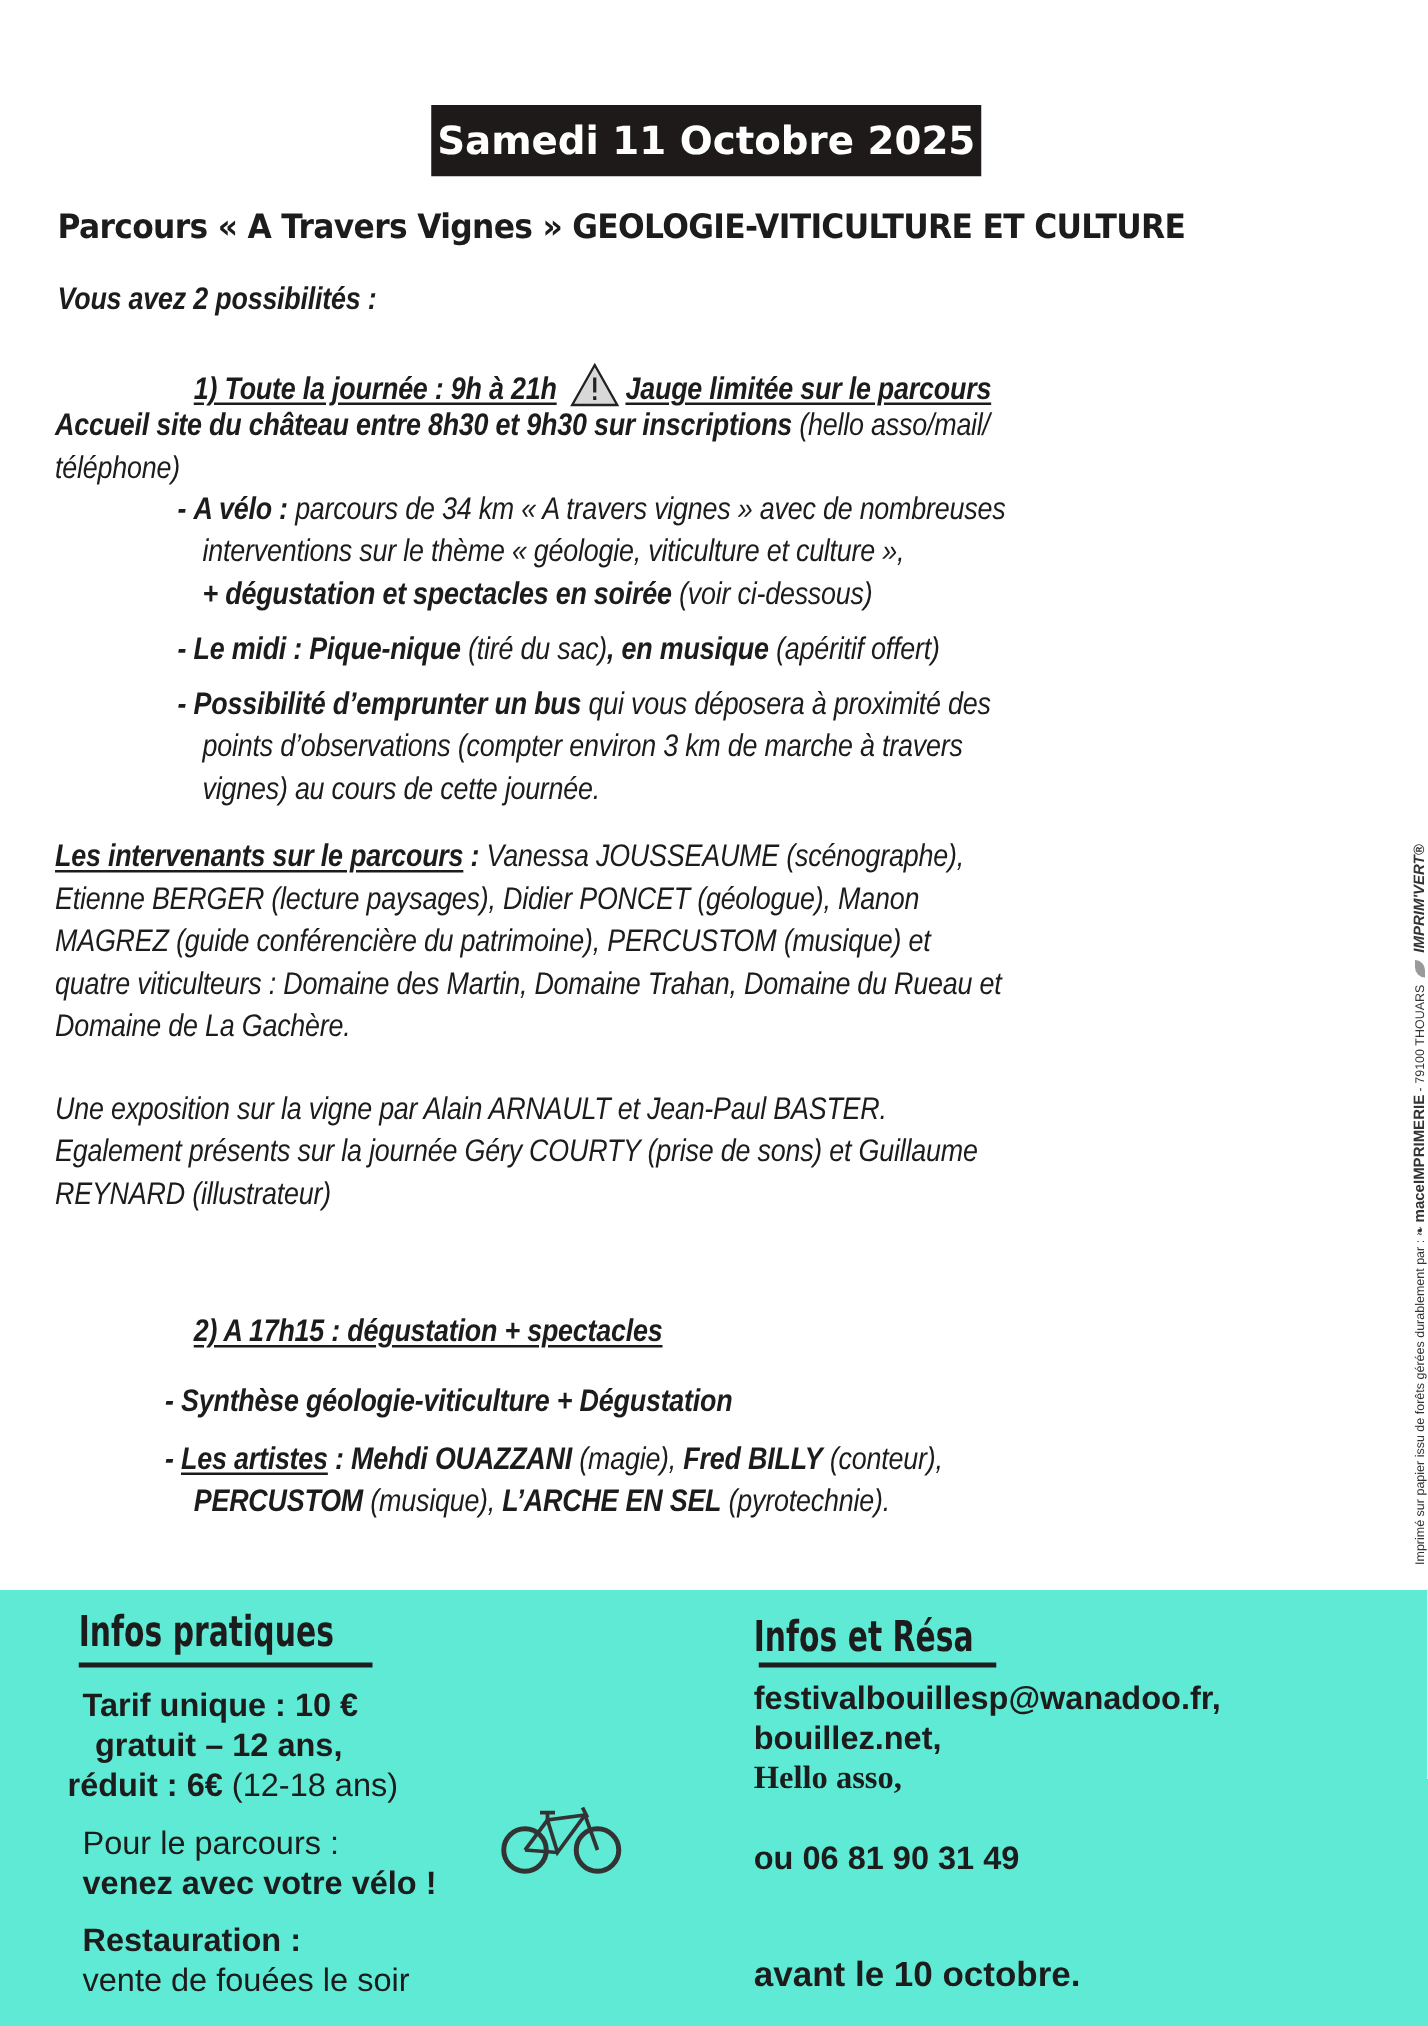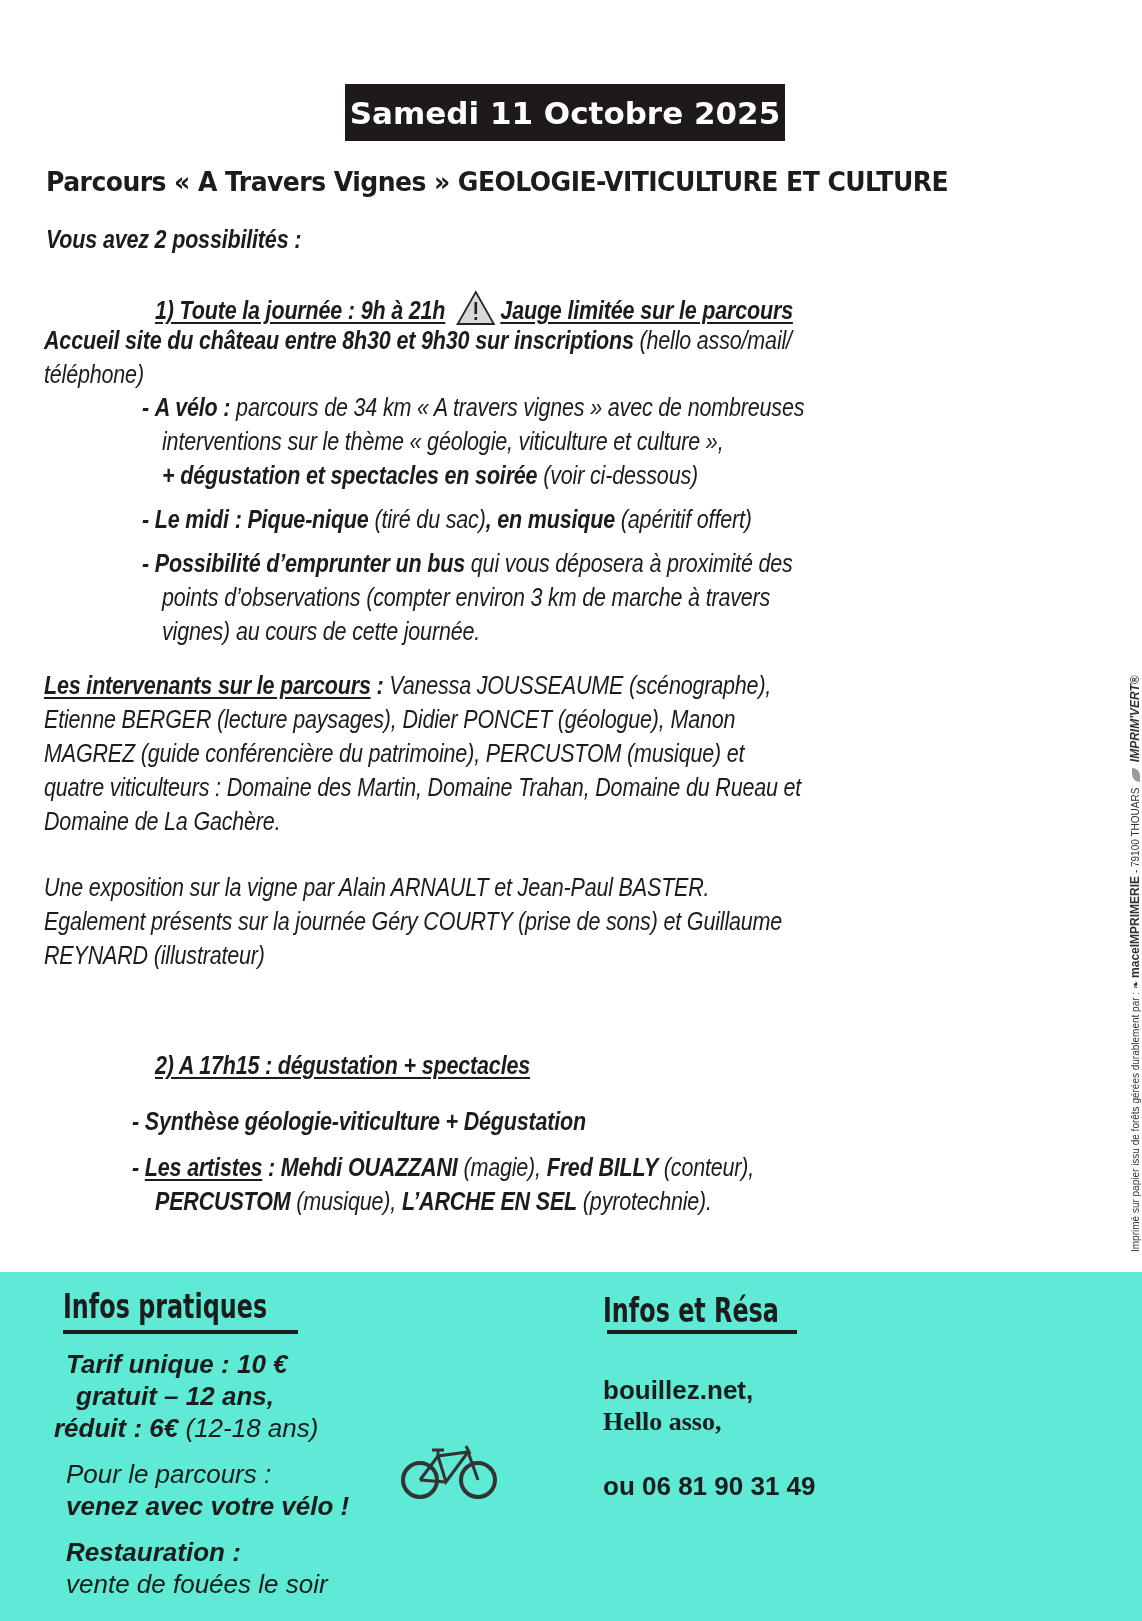--- a/index.html
+++ b/index.html
@@ -13,21 +13,21 @@
            letter-spacing:-0.6px; transform:scaleX(0.93); transform-origin:left; white-space:nowrap; }
   .t { position:absolute; font-size:25px; line-height:34px; font-style:italic; white-space:nowrap;
        transform:scaleX(0.86); transform-origin:left; letter-spacing:-0.2px; }
   .b { font-weight:bold; }
   .u { text-decoration:underline; text-underline-offset:3px; }
   .warn { display:inline-block; vertical-align:middle; margin:0 6px 0 12px; }
   .footer { left:0; top:1272px; width:1142px; height:437px; background:#5eead4; }
   .script-h { position:absolute; font-family:"DejaVu Sans Condensed","DejaVu Sans", sans-serif; font-weight:bold;
               font-size:34px; letter-spacing:0px; transform:scaleX(0.78); transform-origin:left; }
   .h-line { position:absolute; height:4px; background:#1e1e1e; }
-  .f { position:absolute; font-size:26px; line-height:32px; white-space:nowrap; font-style:italic; }
+  .f { position:absolute; font-size:26px; line-height:32px; white-space:nowrap; }
   .sidebar-text { position:absolute; left:1128px; top:1252px; transform:rotate(-90deg); transform-origin:left top;
                   font-size:10px; color:#333; white-space:nowrap; font-family:"Liberation Sans", sans-serif; }
   .sidebar-text .brand { font-weight:bold; font-size:12px; }
   .sidebar-text .leaf { display:inline-block; width:14px; height:8px; background:#9a9a9a; border-radius:8px 0 8px 0; vertical-align:middle; margin:0 3px; }
 </style>
 </head>
 <body>
 
 <div class="abs date-banner">
   <span>Samedi 11 Octobre 2025</span>
@@ -121,17 +121,19 @@
       <line x1="38" y1="8" x2="38" y2="14" stroke="#333" stroke-width="3"></line>
       <line x1="66" y1="4" x2="70" y2="12" stroke="#333" stroke-width="3"></line>
     </svg>
   </div>
   <div class="f b" style="left:66px; top:264px;">Restauration :</div>
   <div class="f" style="left:66px; top:296px;">vente de fouées le soir</div>
 
   <div class="script-h" style="left:603px; top:18px;">Infos et Résa</div>
   <div class="h-line" style="left:607px; top:58px; width:190px;"></div>
 
+  <div class="f b" style="left:603px; top:70px; font-style:normal;">festivalbouillesp@wanadoo.fr,</div>
   <div class="f b" style="left:603px; top:102px; font-style:normal;">bouillez.net,</div>
   <div class="f b" style="left:603px; top:134px; font-style:normal;font-family:Liberation Serif, serif;">Hello asso,</div>
   <div class="f b" style="left:603px; top:198px; font-style:normal;">ou 06 81 90 31 49</div>
 
+  <div class="f b" style="left:603px; top:292px; font-size:28px;">avant le 10 octobre.</div>
 </div>
 
 </body></html>

